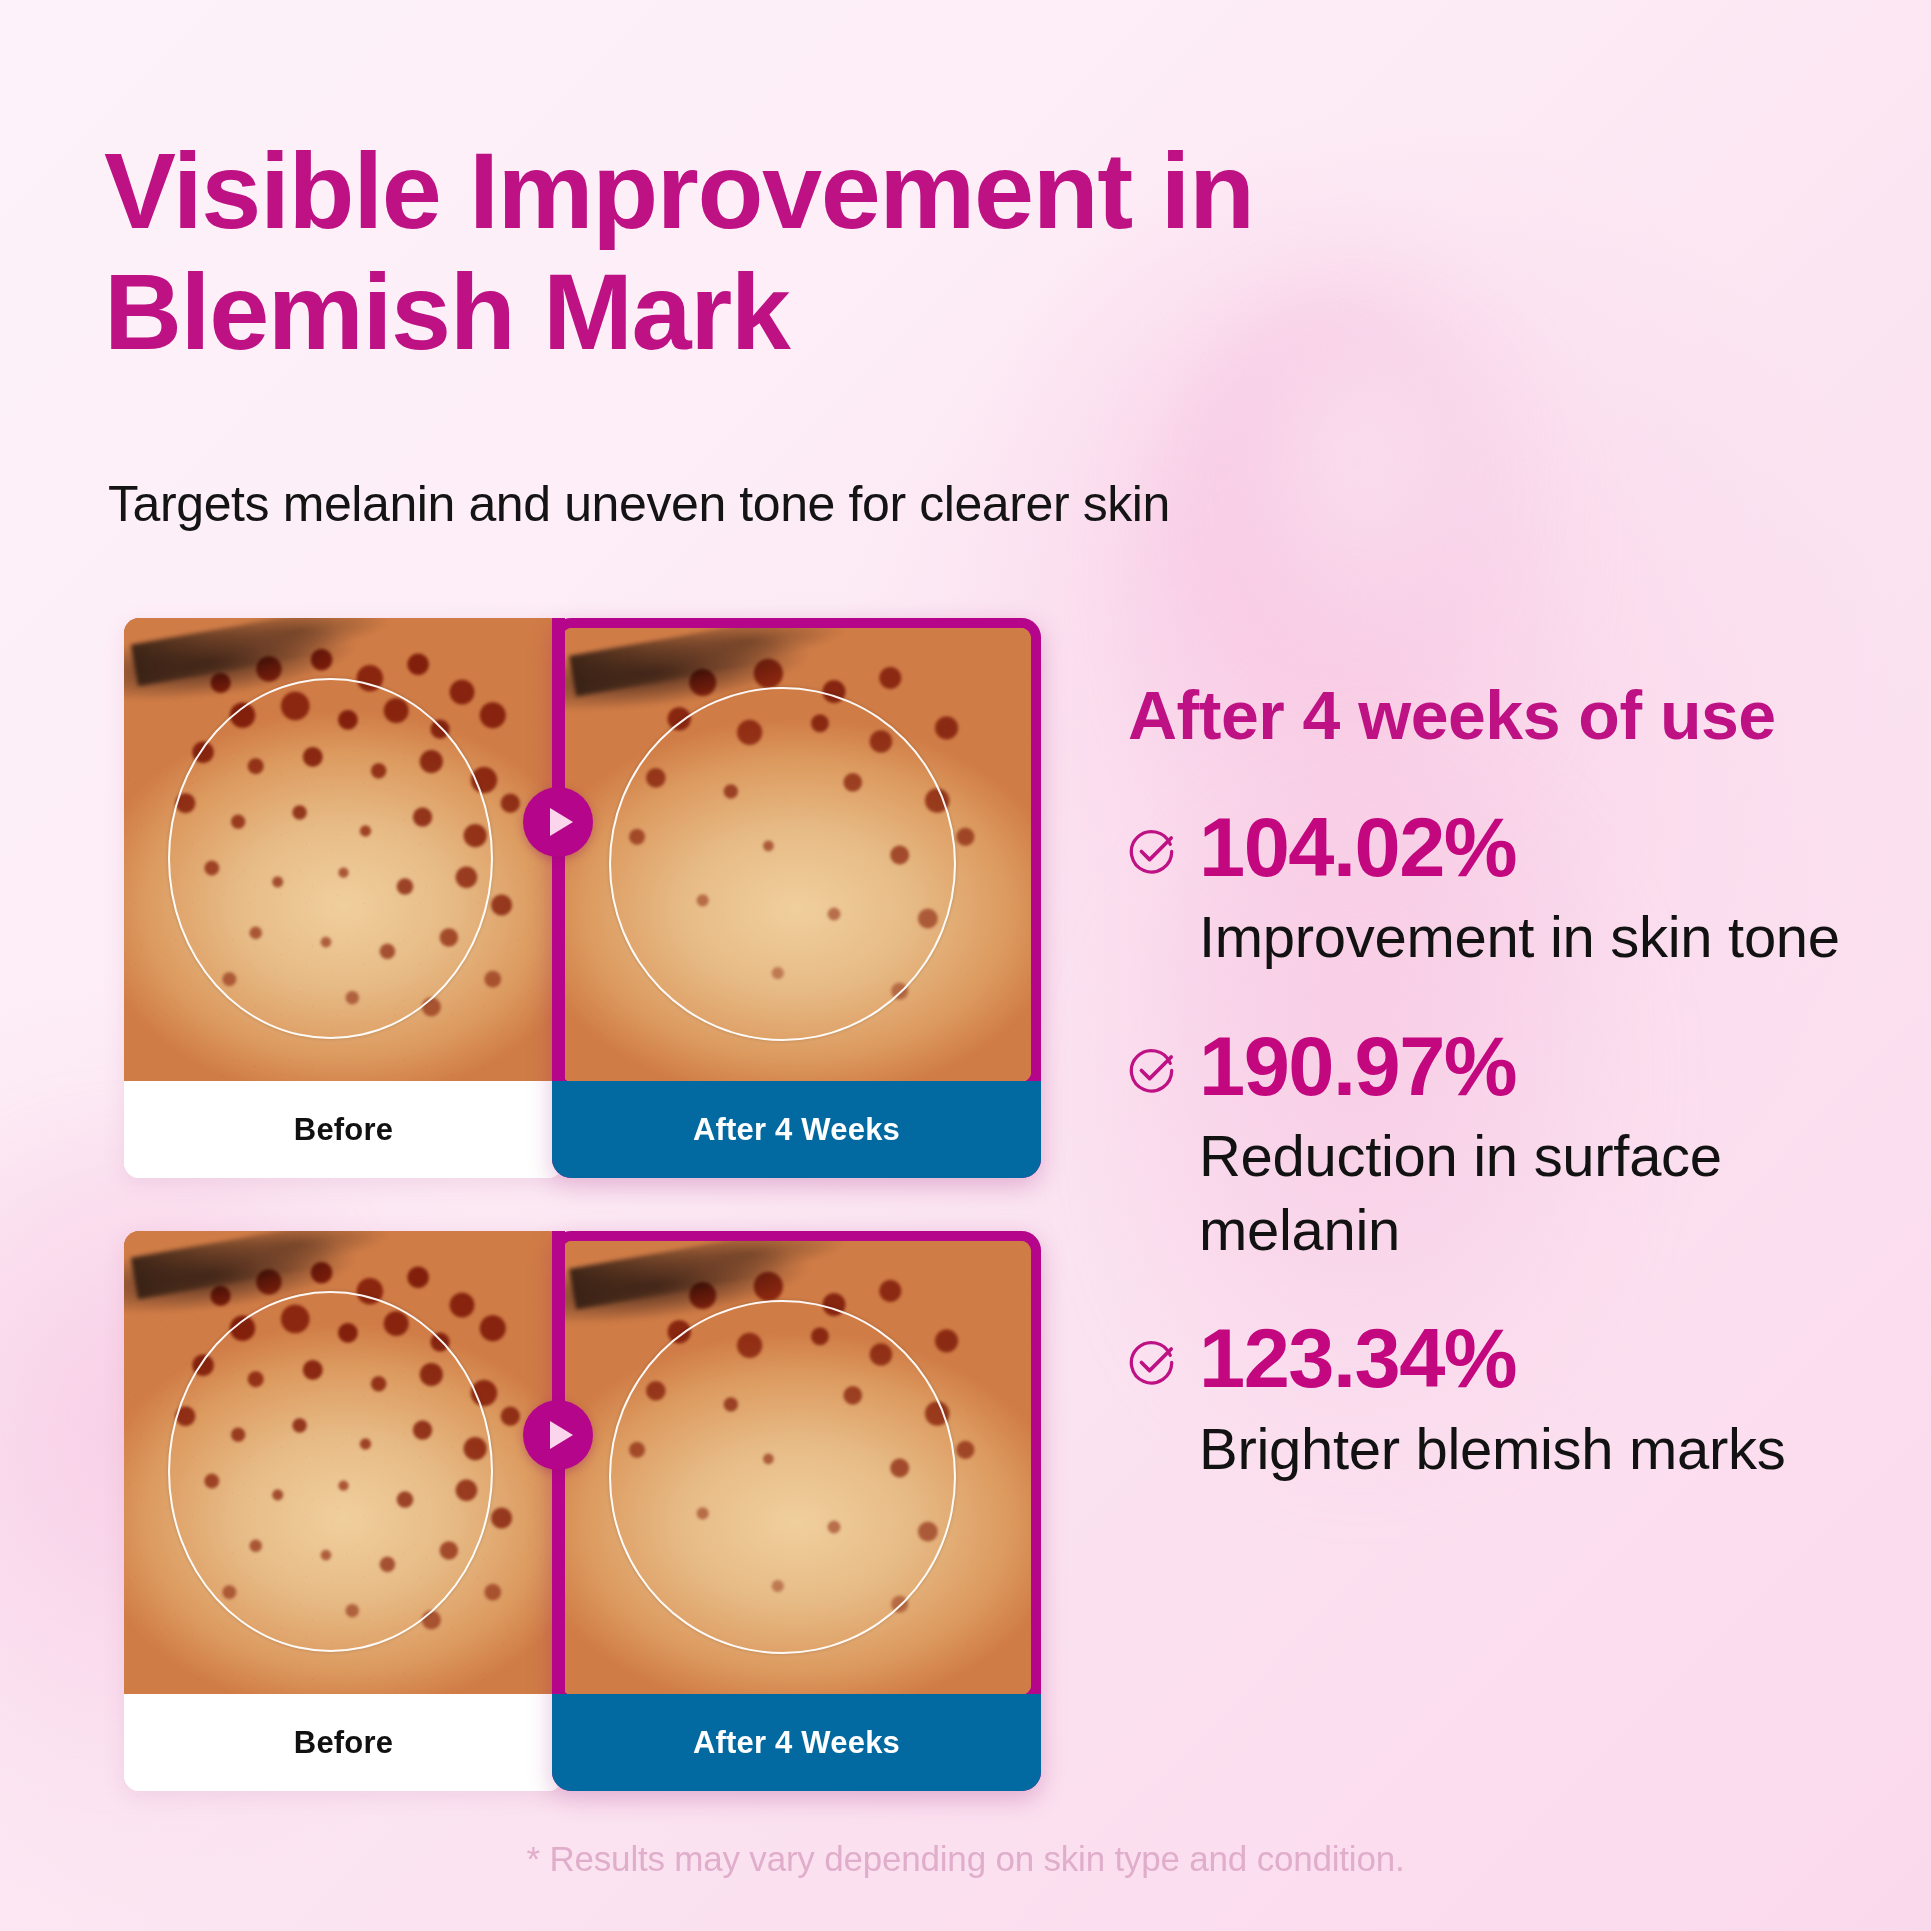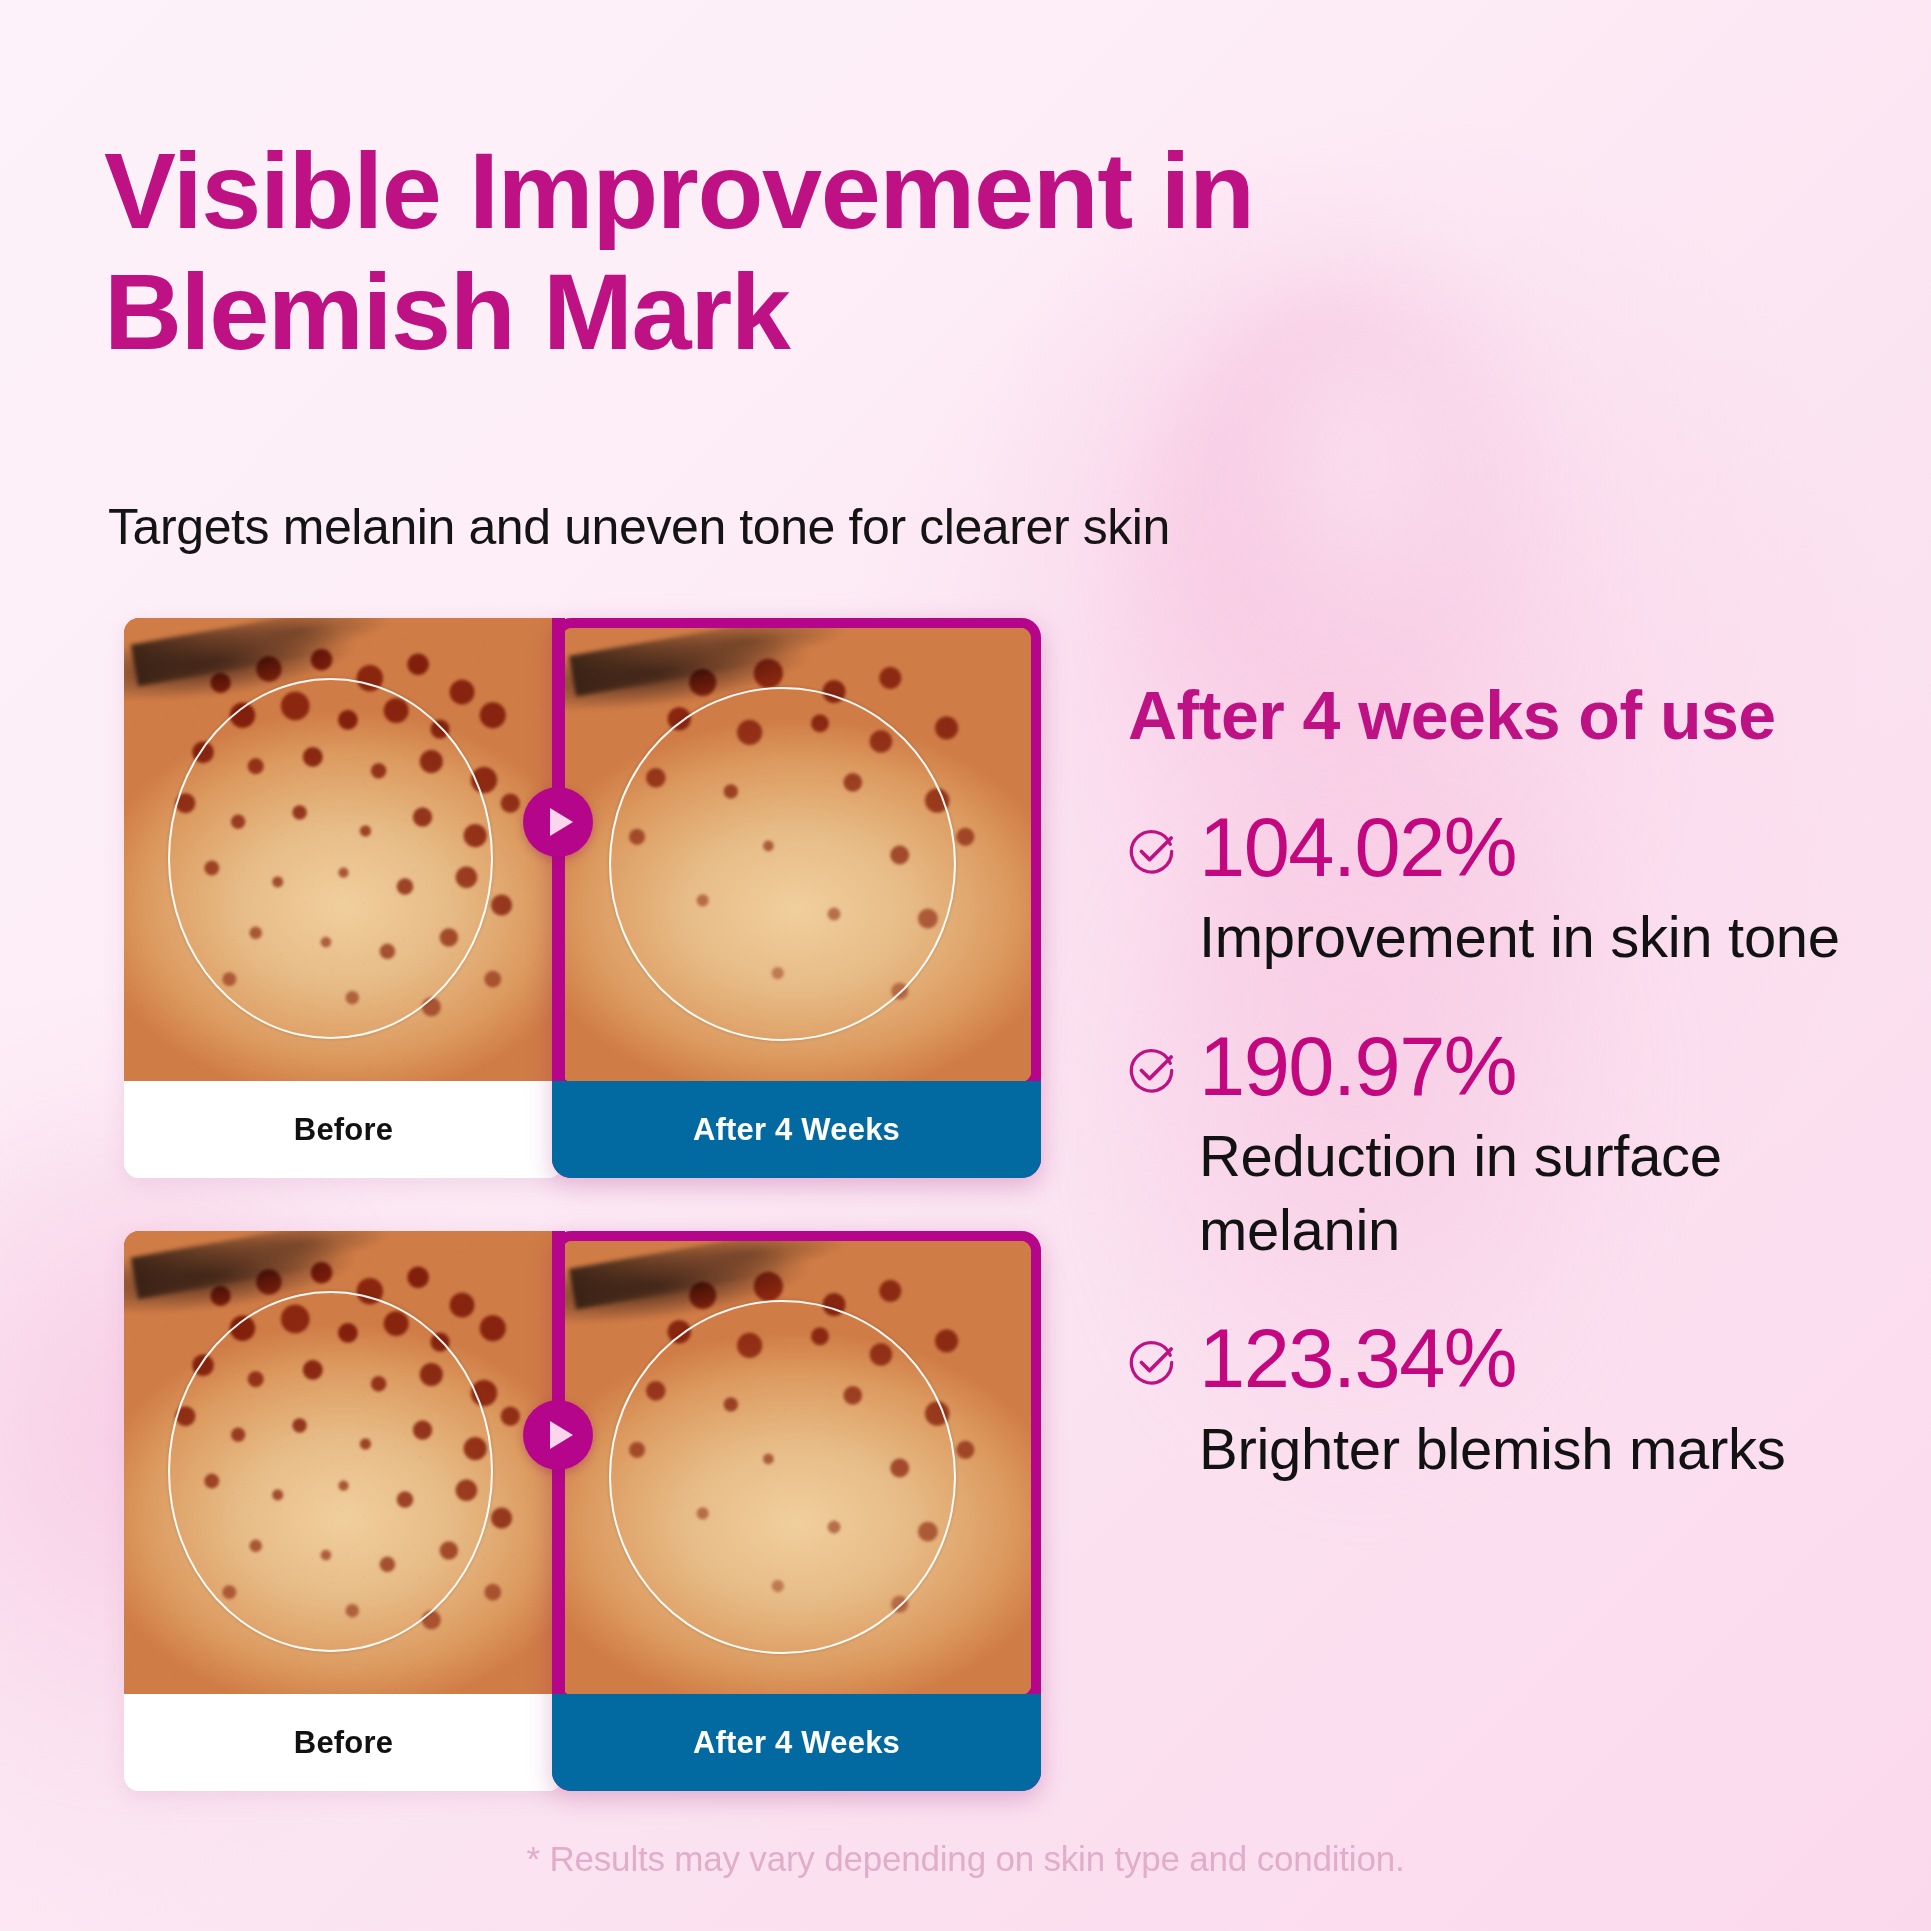--- a/index.html
+++ b/index.html
@@ -37,21 +37,20 @@
     position:absolute; left:104px; top:131px; width:1371px;
     font-size:108px; font-weight:bold; line-height:1.12;
     letter-spacing:-1.4px;
     color:#BE1183;
   }
   #subhead {
     position:absolute; left:108px; top:473px; width:1448px;
     font-size:50px; font-weight:400; line-height:1.25;
     color:#141414;
     letter-spacing:-0.4px;
-    margin-top:23px;
   }
 
   
   .compare-row { position:absolute; left:124px; width:917px; height:560px; }
   #row-1 { top:618px; }
   #row-2 { top:1231px; }
 
   .card {
     position:absolute; top:0;
     border-radius:15.4px;
@@ -233,21 +232,21 @@
   #stats { position:absolute; left:1128px; top:676px; width:763px; }
   #stats-heading {
     font-size:68px; font-weight:bold; color:#BE1183;
     letter-spacing:-0.5px; margin-bottom:52px; white-space:nowrap;
   }
   .stat { display:flex; align-items:flex-start; margin-bottom:50px; }
   .stat:last-child { margin-bottom:0; }
   .check-icon { flex:0 0 auto; width:48px; height:48px; margin-top:21px; margin-right:23px; }
   .stat-body { flex:1 1 auto; }
   .stat-value {
-    font-size:83px; font-weight:normal; color:#C2077F;
+    font-size:83px; font-weight:bold; color:#C2077F;
     line-height:1.02; letter-spacing:-1.5px;
   }
   .stat-desc {
     font-size:58px; font-weight:400; color:#121212;
     line-height:1.28; margin-top:9.7px; letter-spacing:-0.3px;
   }
 
   
   #footnote {
     position:absolute; left:0; top:1839px; width:1931px;

